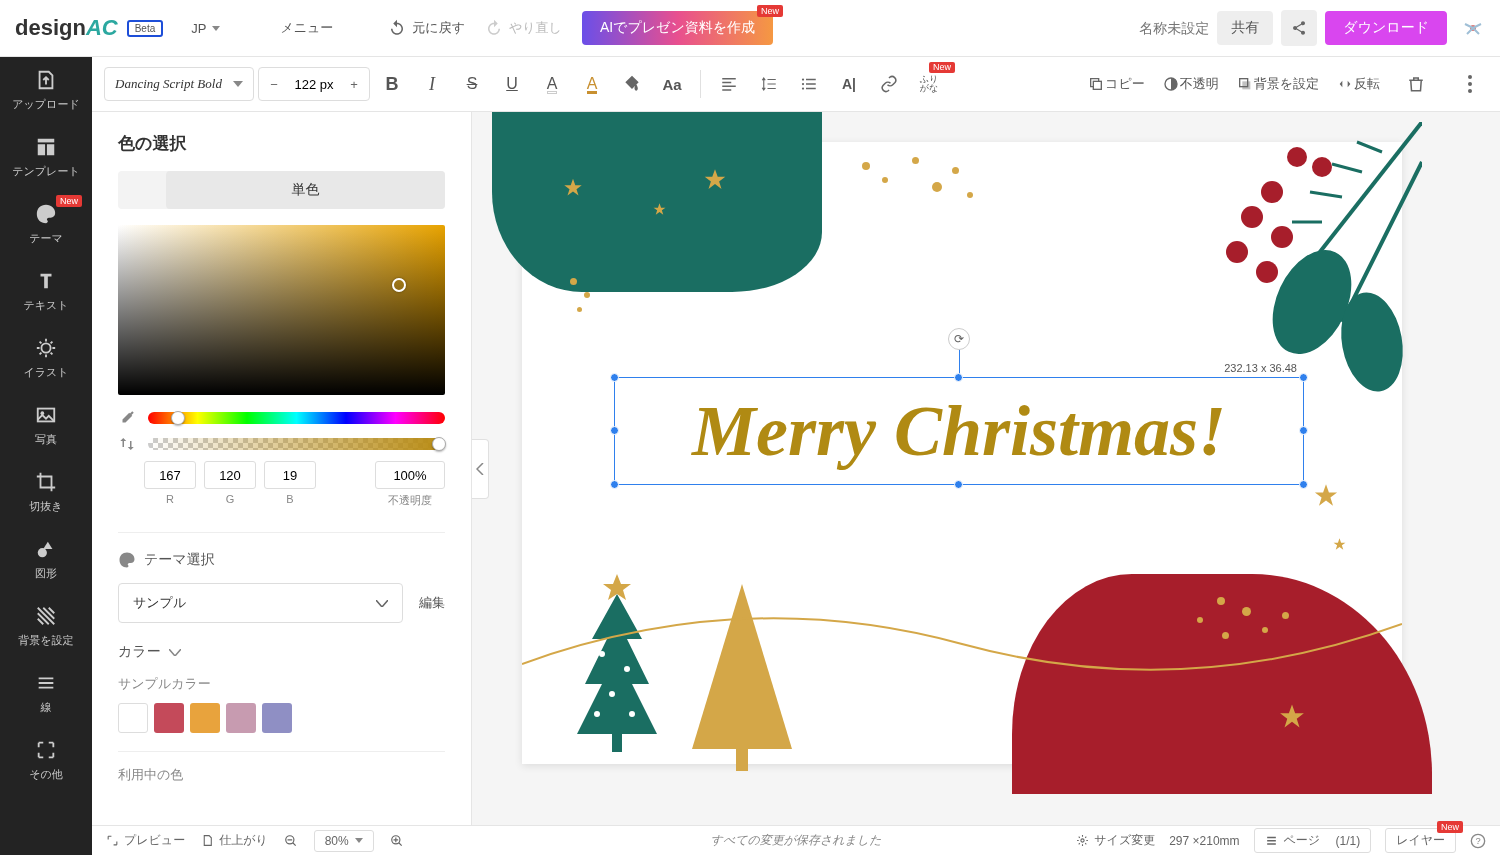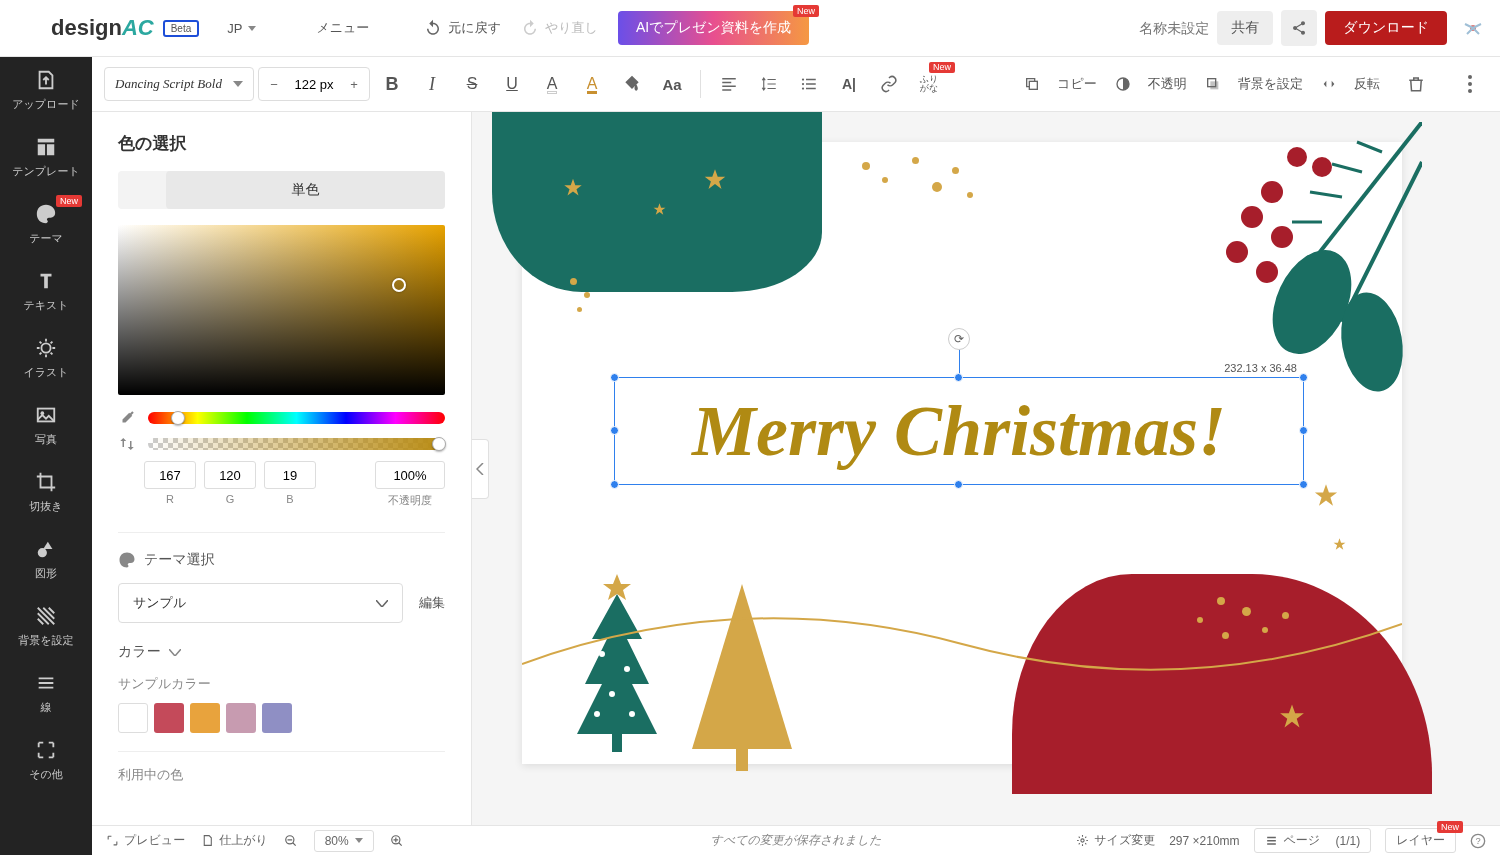--- a/index.html
+++ b/index.html
@@ -1,53 +1,53 @@
 <!DOCTYPE html>
 <html><head>
 <meta charset="utf-8">
 <style>
 * { box-sizing: border-box; margin: 0; padding: 0; }
 body { font-family: -apple-system, BlinkMacSystemFont, "Segoe UI", sans-serif; font-size: 13px; color: #333; background: #fff; overflow: hidden; width: 1500px; height: 855px; }
 
 
 .topbar { height: 57px; border-bottom: 1px solid #e5e5e5; display: flex; align-items: center; padding: 0 15px; }
-.logo { display: flex; align-items: center; gap: 3px; margin-left: 36px; }
+.logo { display: flex; align-items: center; gap: 3px; }
 .logo-text { font-size: 22px; font-weight: 600; color: #333; display: flex; align-items: center; }
 .logo-text .ac { color: #2CA8A0; font-weight: 700; font-style: italic; }
 .beta-badge { border: 2px solid #1d4ed8; border-radius: 3px; font-size: 10px; padding: 1px 6px; margin-left: 6px; color: #555; }
 .lang-select { margin-left: 28px; display: flex; align-items: center; gap: 6px; color: #555; cursor: pointer; }
 .menu-label { margin-left: 60px; color: #555; }
 .topbar-center { display: flex; align-items: center; gap: 20px; margin-left: 55px; }
 .topbar-btn { display: flex; align-items: center; gap: 6px; color: #555; cursor: pointer; }
 .topbar-btn.disabled { color: #bbb; }
 .ai-btn { position: relative; background: linear-gradient(90deg, #6B4FE8, #E84F8F, #F59842); color: #fff; padding: 8px 18px; border-radius: 4px; cursor: pointer; font-size: 14px; }
 .new-badge { position: absolute; top: -6px; right: -10px; background: #E53935; color: #fff; font-size: 9px; padding: 1px 4px; border-radius: 2px; }
 .topbar-right { margin-left: auto; display: flex; align-items: center; gap: 8px; }
 .title-input { border: none; color: #bbb; font-size: 14px; width: 100px; text-align: right; }
 .gray-btn { background: #eee; border: none; padding: 8px 14px; border-radius: 4px; cursor: pointer; color: #555; font-size: 14px; }
 .gray-icon-btn { background: #eee; border: none; width: 36px; height: 36px; border-radius: 4px; cursor: pointer; display: flex; align-items: center; justify-content: center; }
-.dl-btn { background: #b91c1c; color: #fff; border: none; padding: 8px 18px; border-radius: 4px; cursor: pointer; font-size: 14px; }
+.dl-btn { background: #d946ef; color: #fff; border: none; padding: 8px 18px; border-radius: 4px; cursor: pointer; font-size: 14px; }
 .pin-icon { width: 24px; height: 24px; margin-left: 6px; }
 
 
 .sidebar { position: absolute; left: 0; top: 57px; bottom: 0; width: 92px; background: #232323; color: #ccc; display: flex; flex-direction: column; overflow: hidden; }
 .sidebar-item { display: flex; flex-direction: column; align-items: center; justify-content: center; height: 67px; gap: 6px; cursor: pointer; font-size: 11px; position: relative; }
 .sidebar-item svg { width: 22px; height: 22px; fill: #ccc; }
 .sidebar .new-badge { top: 4px; right: 10px; }
 
 
 .toolbar { position: absolute; left: 92px; right: 0; top: 57px; height: 55px; border-bottom: 1px solid #e5e5e5; display: flex; align-items: center; padding: 0 12px; gap: 4px; }
 .font-select { width: 150px; height: 34px; border: 1px solid #ddd; border-radius: 4px; display: flex; align-items: center; justify-content: space-between; padding: 0 10px; font-family: cursive; font-style: italic; cursor: pointer; font-size:13px;}
 .stepper { display: flex; align-items: center; border: 1px solid #ddd; border-radius: 4px; height: 34px; }
 .stepper-btn { width: 30px; height: 100%; display: flex; align-items: center; justify-content: center; cursor: pointer; color: #666; }
 .stepper-input { width: 50px; border: none; text-align: center; font-size: 13px; }
 .tool-btn { width: 36px; height: 36px; display: flex; align-items: center; justify-content: center; cursor: pointer; color: #555; border-radius: 4px; }
 .tool-divider { width: 1px; height: 28px; background: #e0e0e0; margin: 0 6px; }
 .toolbar-right { margin-left: auto; display: flex; align-items: center; gap: 18px; color: #555; }
-.toolbar-right-item { display: flex; align-items: center; gap: 17px; cursor: pointer; }
+.toolbar-right-item { display: flex; align-items: center; gap: 1px; cursor: pointer; }
 
 
 .sidepanel { position: absolute; left: 92px; top: 112px; bottom: 30px; width: 380px; background: #fff; border-right: 1px solid #e5e5e5; padding: 20px 26px; overflow-y: auto; }
 .panel-title { font-size: 17px; font-weight: 600; margin-bottom: 16px; }
 .tab-row { display: flex; background: #f3f3f3; border-radius: 4px; margin-bottom: 16px; }
 .tab { flex: 1; text-align: center; padding: 10px 0; cursor: pointer; font-size: 14px; margin-left: 48px; }
 .tab.active { background: #e8e8e8; color: #333; border-radius: 4px; }
 .tab.inactive { color: #5B7FD8; }
 .sat-val { position: relative; width: 100%; height: 170px; border-radius: 2px; margin-bottom: 14px; background: linear-gradient(to top, #000, transparent), linear-gradient(to right, #fff, #E8A300); }
 .sv-handle { position: absolute; width: 14px; height: 14px; border: 2px solid #fff; border-radius: 50%; transform: translate(-50%,-50%); box-shadow: 0 0 2px rgba(0,0,0,0.5); }

